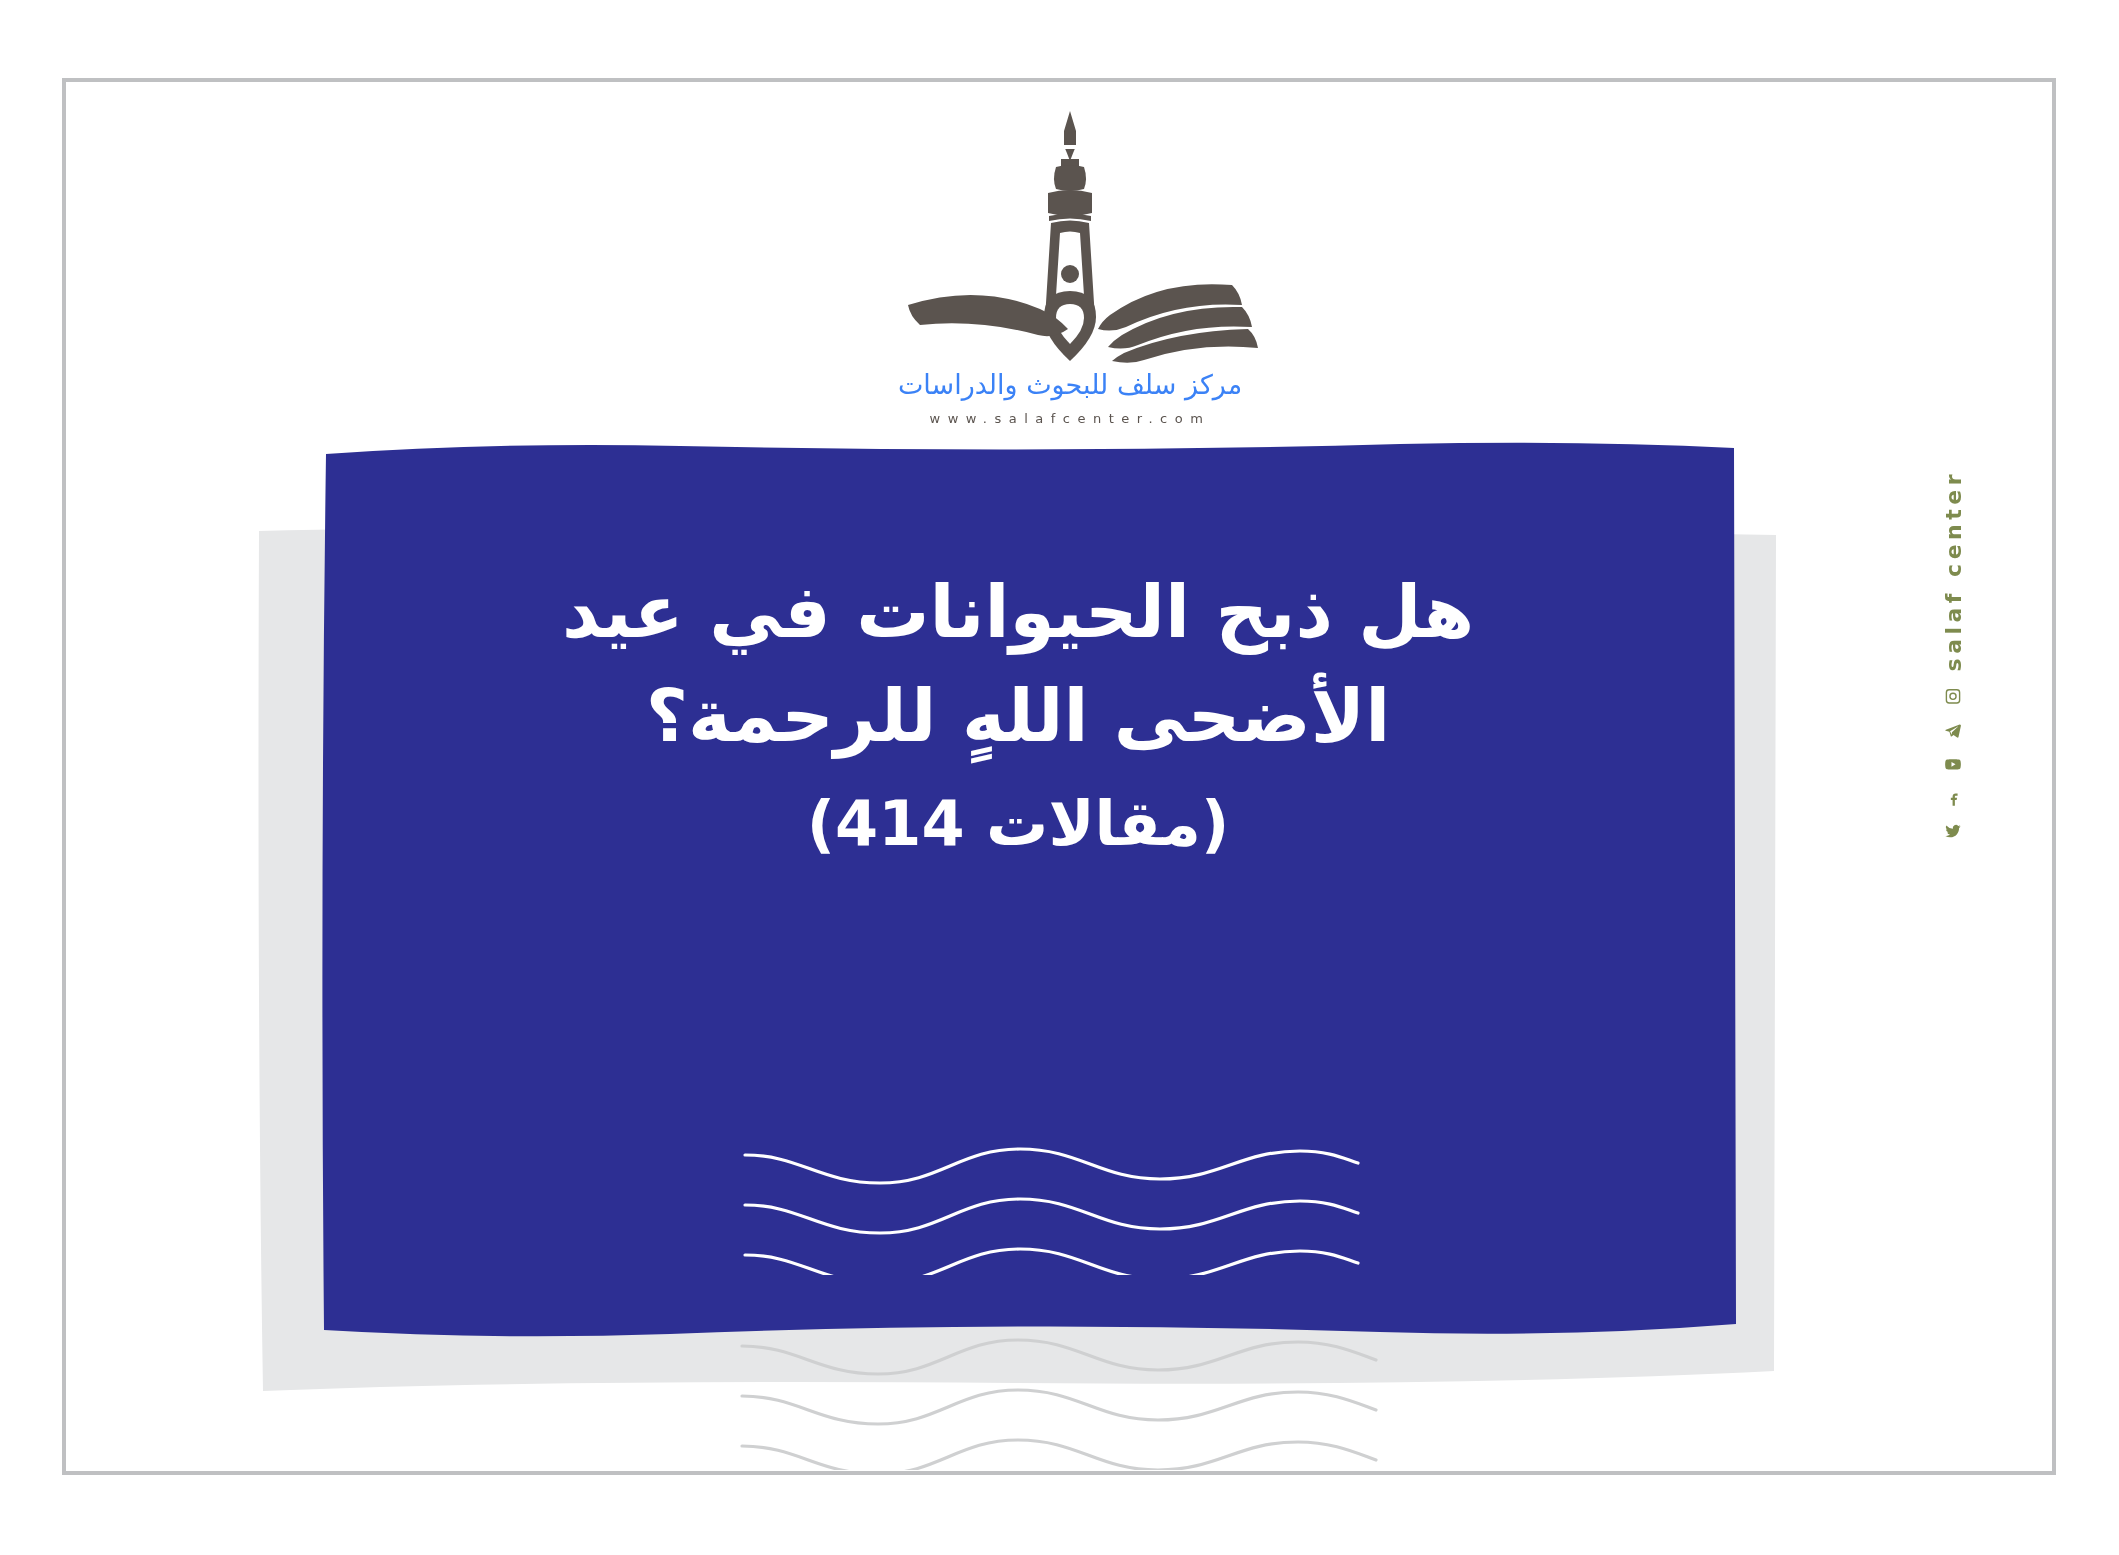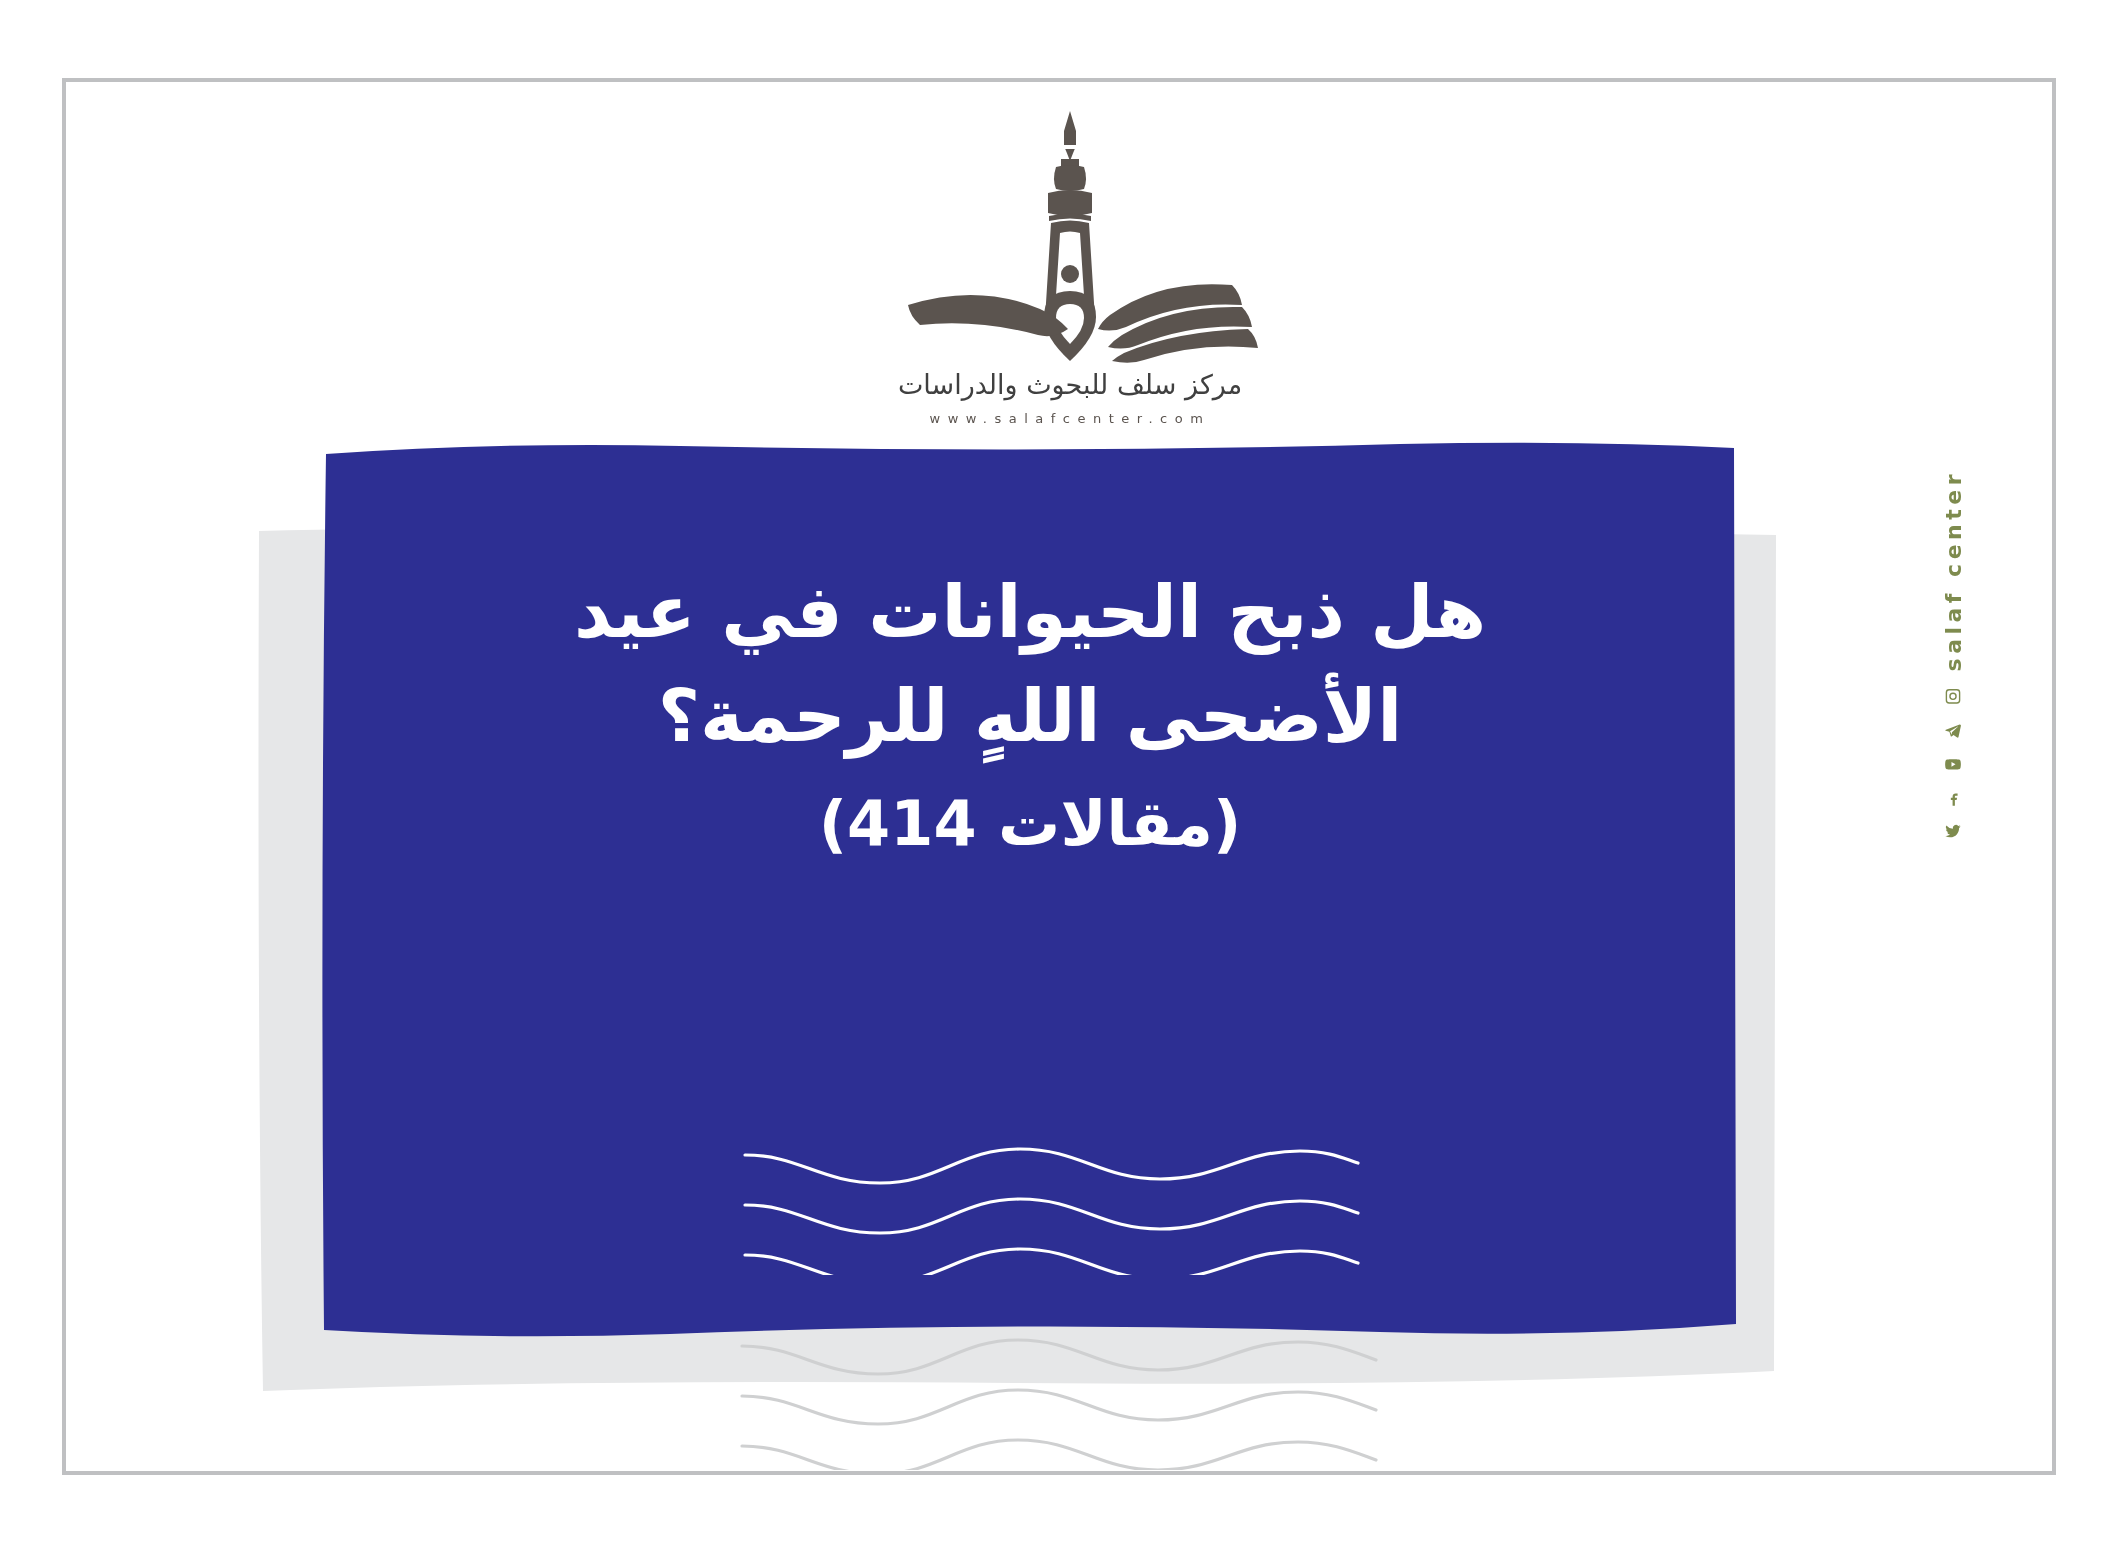--- a/index.html
+++ b/index.html
@@ -36,21 +36,21 @@
     width: 380px;
     height: 330px;
     text-align: center;
   }
   #logo-mark {
     display: block;
     margin: 0 auto;
   }
   #logo-name {
     font-size: 27px;
-    color: #404040;
+    color: #3b82f6;
     letter-spacing: 0px;
     margin-top: 2px;
     direction: rtl;
     white-space: nowrap;
     line-height: 1.15;
   }
   #logo-url {
     font-size: 13px;
     color: #5b544f;
     letter-spacing: 7.5px;
@@ -73,21 +73,21 @@
     position: absolute;
     left: 320px;
     top: 440px;
     width: 1420px;
     height: 900px;
   }
 
   
   #headline-stack {
     position: absolute;
-    left: 340px;
+    left: 328px;
     top: 560px;
     width: 1380px;
     text-align: center;
     direction: rtl;
     color: #ffffff;
     pointer-events: none;
   }
   .headline-line {
     font-size: 73px;
     line-height: 1.42;

